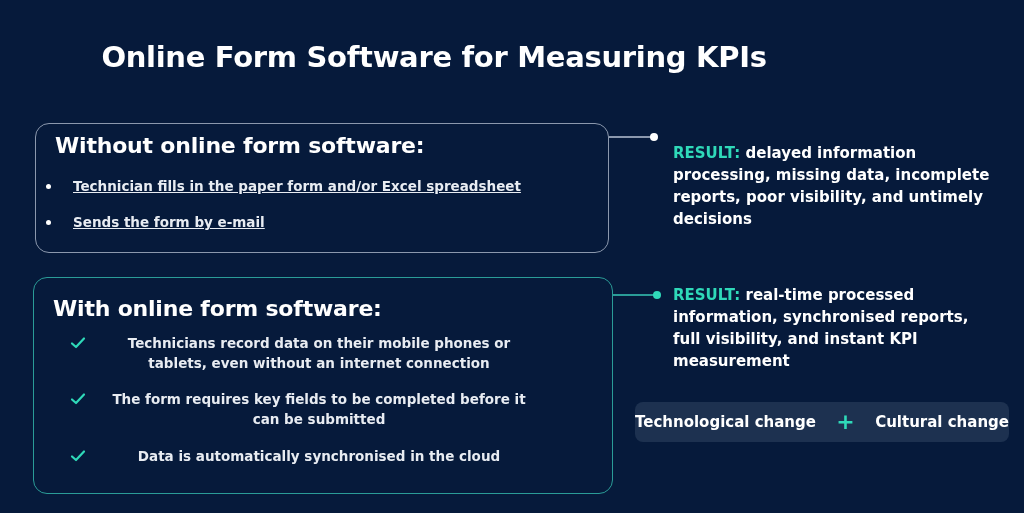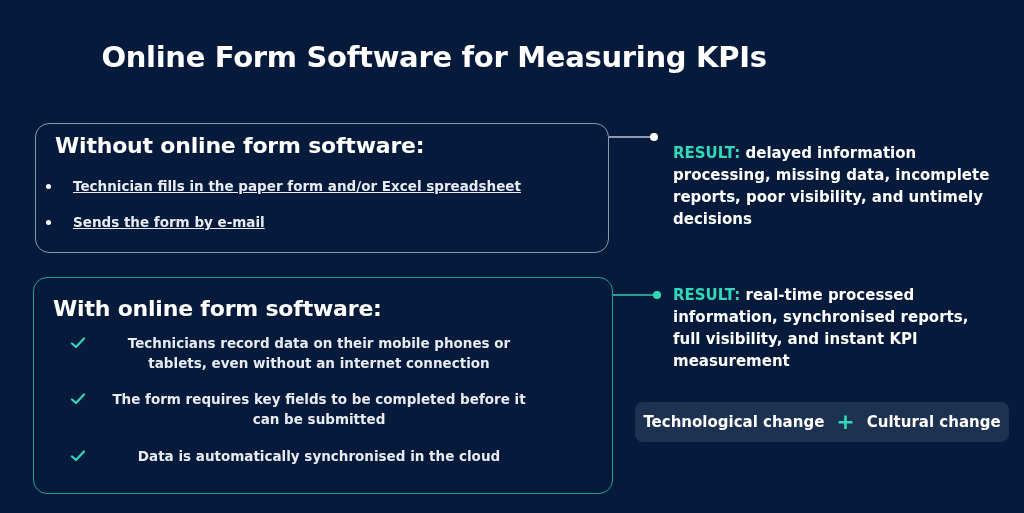--- a/index.html
+++ b/index.html
@@ -106,21 +106,21 @@
     .change-pill {
       position: absolute;
       left: 635px;
       top: 402px;
       width: 374px;
       height: 40px;
       border-radius: 8px;
       background: #1d3150;
       display: flex;
       align-items: center;
-      justify-content: center;
+      justify-content: space-between;
       gap: 12px;
       font-size: 15px;
       font-weight: bold;
       color: #ffffff;
     }
     .plus-icon {
       color: #2fd9b9;
       font-size: 22px;
       font-weight: bold;
       line-height: 1;

